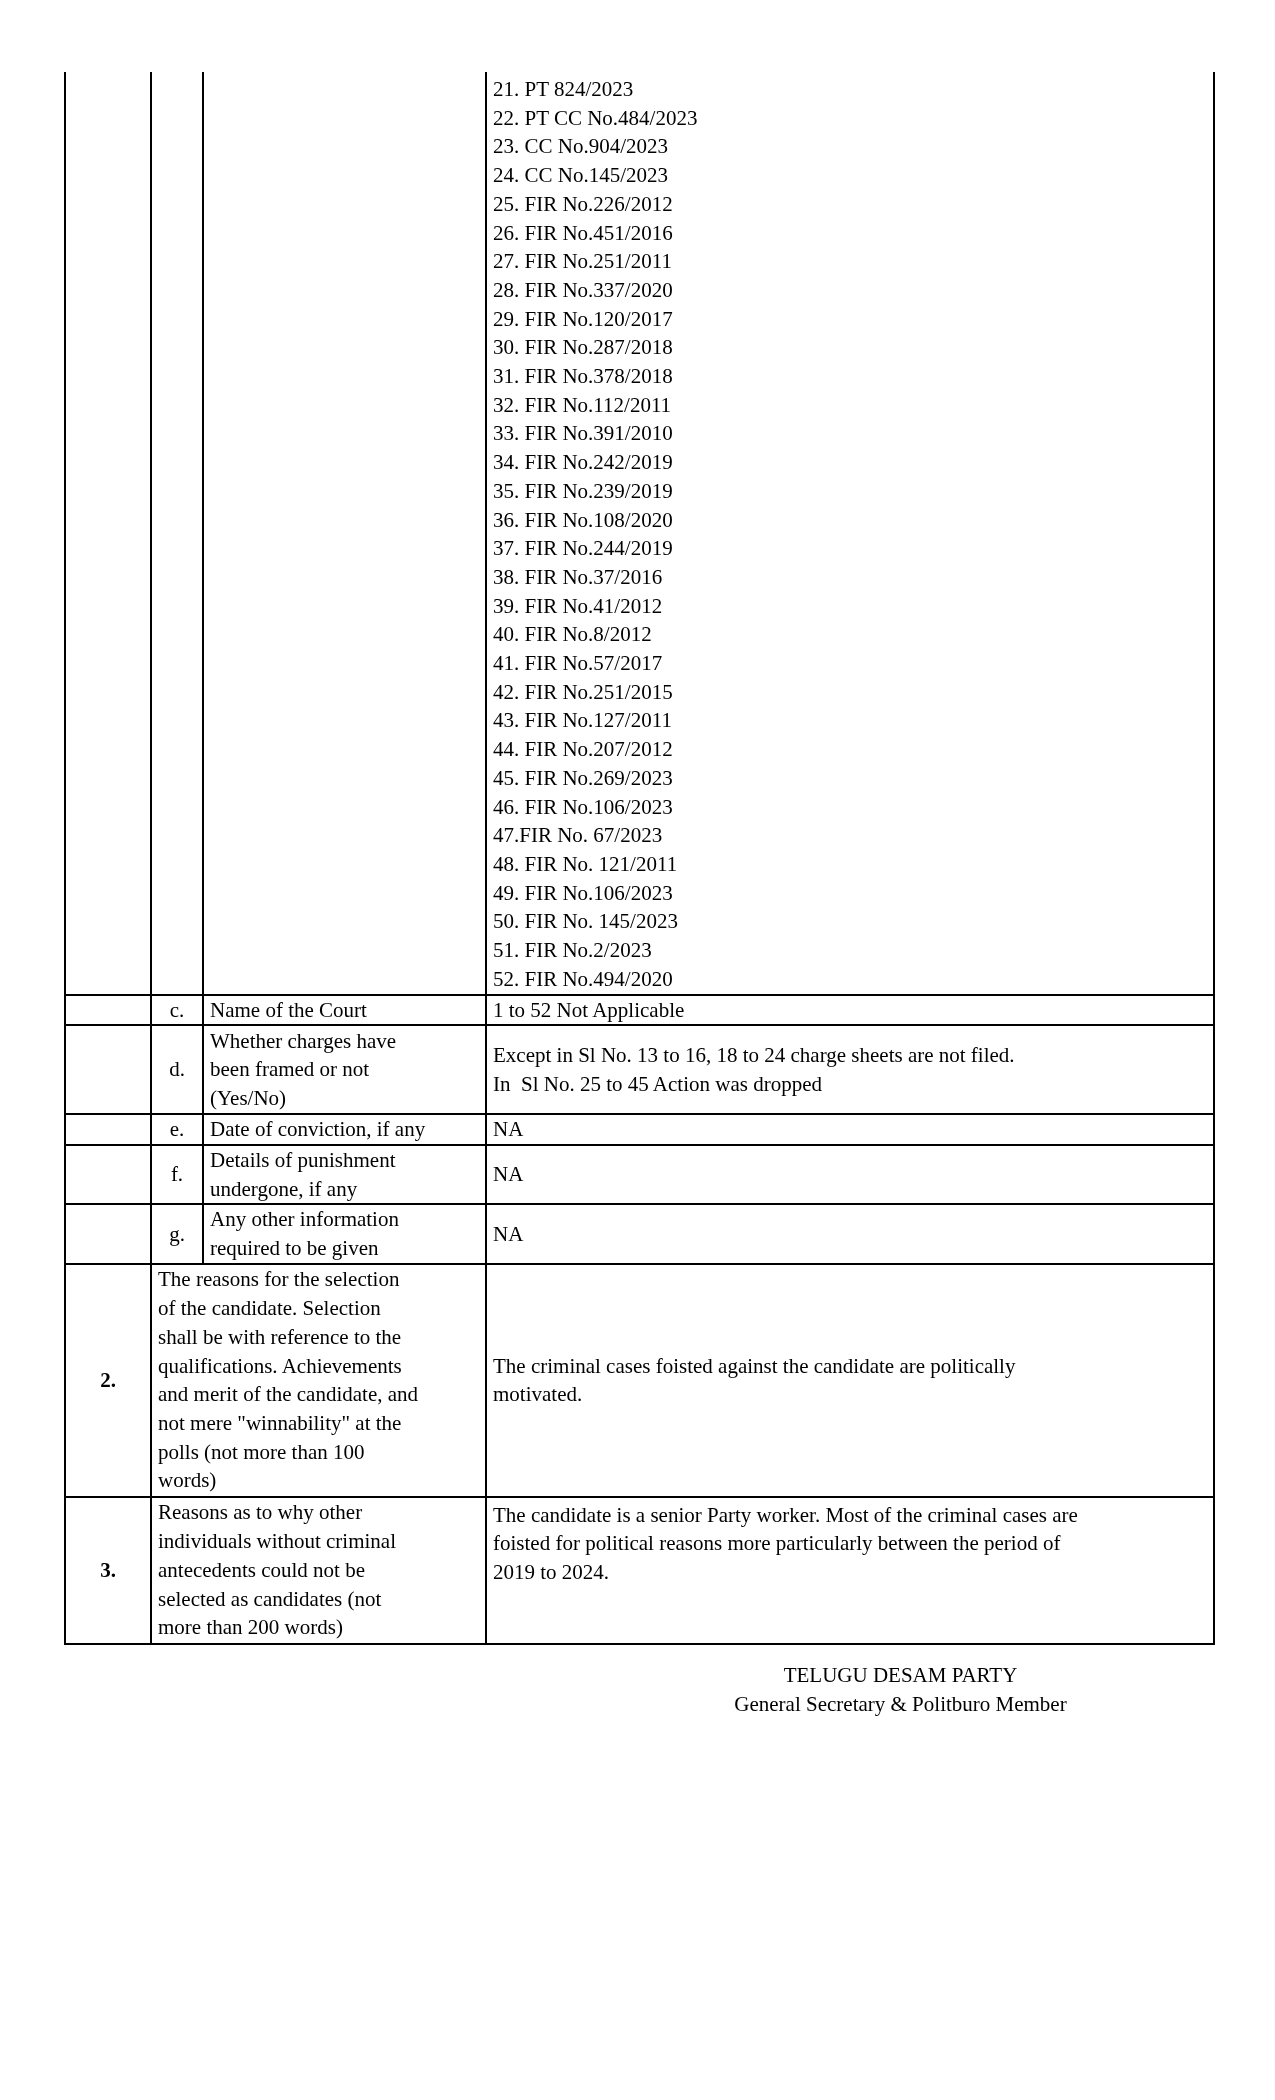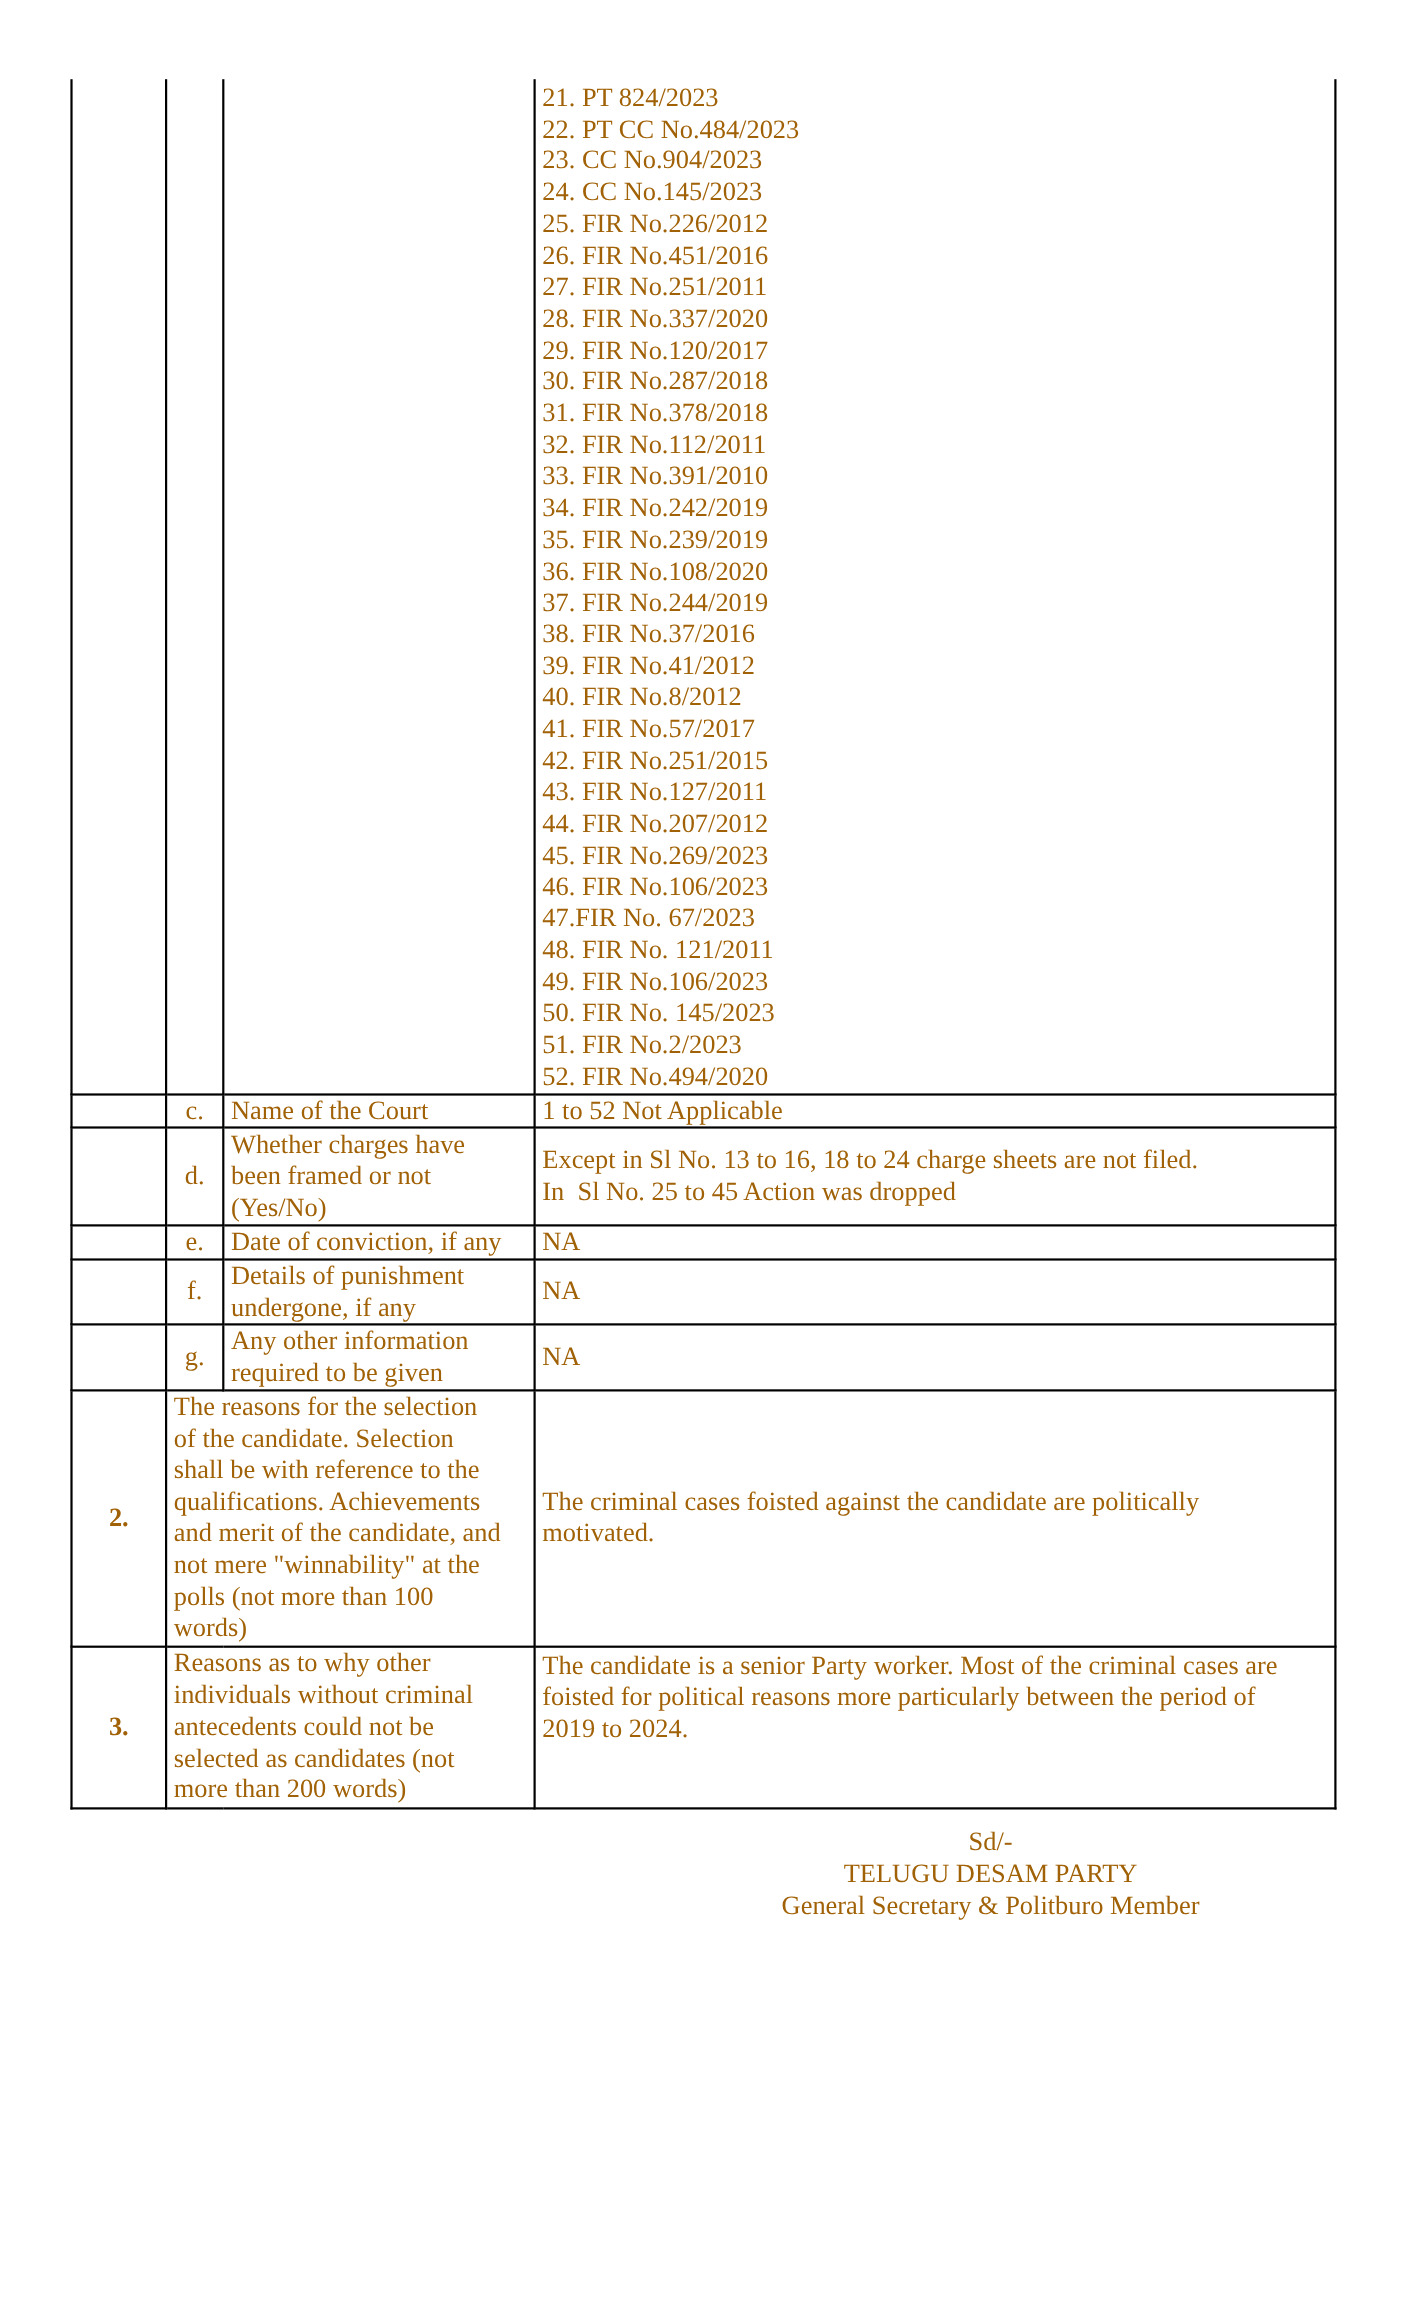--- a/index.html
+++ b/index.html
@@ -2,23 +2,23 @@
 <html><head>
 <meta charset="utf-8">
 <style>
   * { margin: 0; padding: 0; box-sizing: border-box; }
   html, body { background: #ffffff; }
   .page {
     position: relative;
     width: 1275px;
     height: 2100px;
     background: #ffffff;
-    color: #a16207;
+    color: #000000;
     font-family: "Liberation Serif", serif;
-    font-size: 24px;
+    font-size: 21px;
     overflow: hidden;
   }
   .doc-table {
     position: absolute;
     left: 64px;
     top: 72px;
     width: 1149px;
     border-collapse: collapse;
     table-layout: fixed;
   }
@@ -200,18 +200,17 @@
       <td class="top">
             <div class="line">The candidate is a senior Party worker. Most of the criminal cases are</div>
             <div class="line">foisted for political reasons more particularly between the period of</div>
             <div class="line">2019 to 2024.</div>
           </td>
     </tr>
   </tbody>
     </table>
 
   <div class="signature">
-    <div>Sd/-</div>
     <div>TELUGU DESAM PARTY</div>
     <div>General Secretary &amp; Politburo Member</div>
   </div>
 
 </div>
 
 </body></html>

